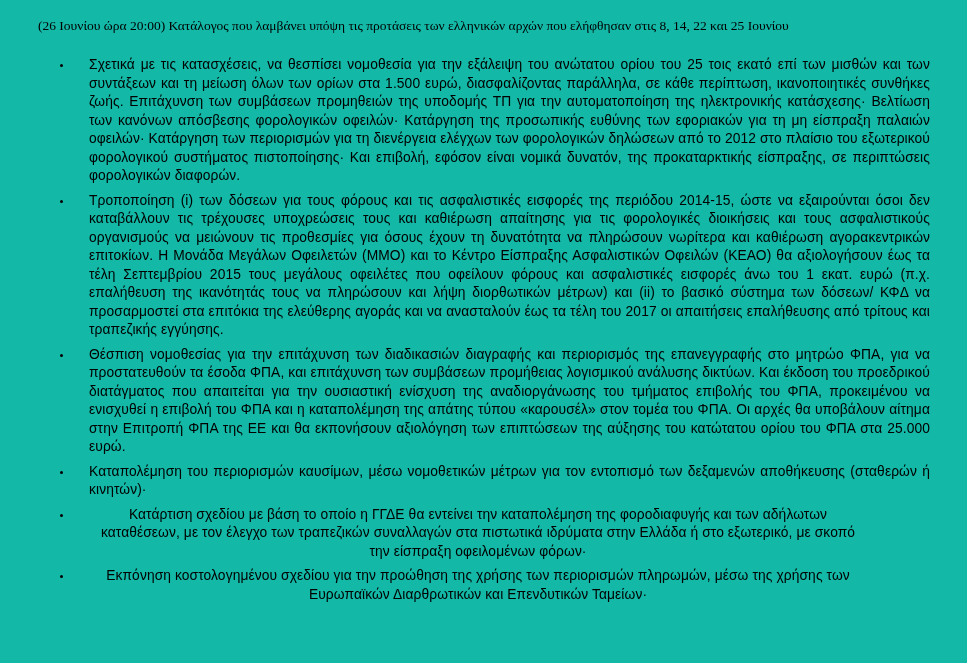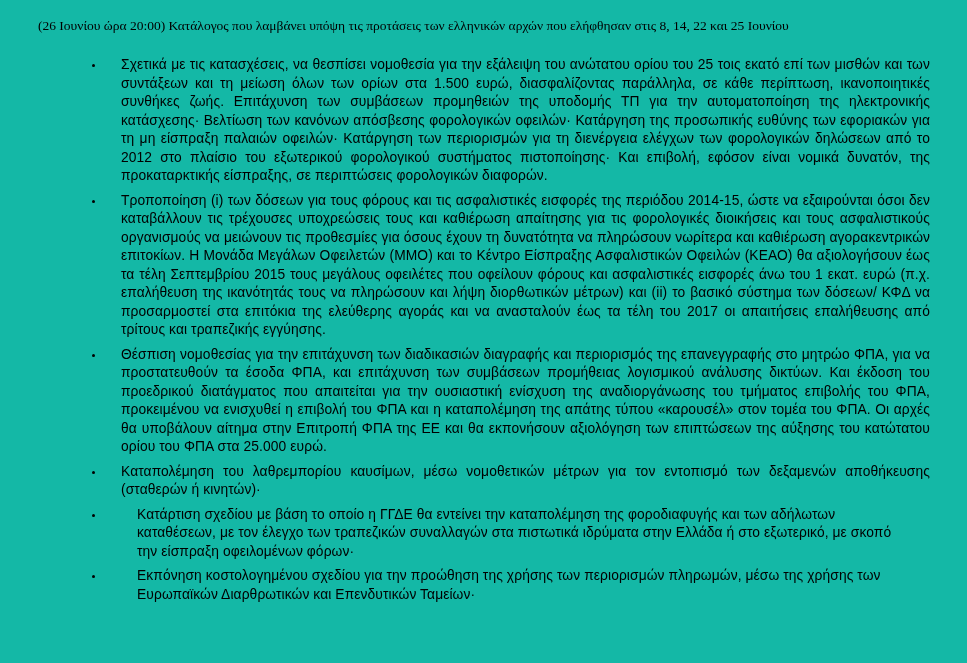--- a/index.html
+++ b/index.html
@@ -23,21 +23,21 @@
   .doc-header {
     font-family: "Liberation Serif", serif;
     font-size: 13.5px;
     line-height: 17px;
     padding: 17px 20px 0 38px;
     white-space: nowrap;
   }
   .bullet-list {
     list-style: none;
     margin: 0;
-    padding: 22px 37px 0 92px;
+    padding: 22px 37px 0 60px;
   }
   .bullet-item {
     display: flex;
     align-items: flex-start;
     margin: 0 0 6px 0;
   }
   .bullet-dot {
     flex: 0 0 auto;
     width: 3px;
     height: 3px;
@@ -47,22 +47,21 @@
   }
   .bullet-text {
     flex: 1 1 auto;
     font-size: 13.8px;
     line-height: 18.5px;
     text-align: justify;
     letter-spacing: 0.1px;
   }
   .bullet-text.narrow {
     max-width: 778px;
-    text-align: left;
-    margin-left: 16px;
+    text-align: center;
   }
 </style>
 </head>
 <body>
 
 <div class="page">
 
   <div class="doc-header">(26 Ιουνίου ώρα 20:00) Κατάλογος που λαμβάνει υπόψη τις προτάσεις των ελληνικών αρχών που ελήφθησαν στις 8, 14, 22 και 25 Ιουνίου</div>
 
   <ul class="bullet-list">
@@ -77,21 +76,21 @@
       <span class="bullet-text">Τροποποίηση (i) των δόσεων για τους φόρους και τις ασφαλιστικές εισφορές της περιόδου 2014-15, ώστε να εξαιρούνται όσοι δεν καταβάλλουν τις τρέχουσες υποχρεώσεις τους και καθιέρωση απαίτησης για τις φορολογικές διοικήσεις και τους ασφαλιστικούς οργανισμούς να μειώνουν τις προθεσμίες για όσους έχουν τη δυνατότητα να πληρώσουν νωρίτερα και καθιέρωση αγορακεντρικών επιτοκίων. Η Μονάδα Μεγάλων Οφειλετών (ΜΜΟ) και το Κέντρο Είσπραξης Ασφαλιστικών Οφειλών (ΚΕΑΟ) θα αξιολογήσουν έως τα τέλη Σεπτεμβρίου 2015 τους μεγάλους οφειλέτες που οφείλουν φόρους και ασφαλιστικές εισφορές άνω του 1 εκατ. ευρώ (π.χ. επαλήθευση της ικανότητάς τους να πληρώσουν και λήψη διορθωτικών μέτρων) και (ii) το βασικό σύστημα των δόσεων/ ΚΦΔ να προσαρμοστεί στα επιτόκια της ελεύθερης αγοράς και να ανασταλούν έως τα τέλη του 2017 οι απαιτήσεις επαλήθευσης από τρίτους και τραπεζικής εγγύησης.</span>
     </li>
 
     <li class="bullet-item">
       <span class="bullet-dot"></span>
       <span class="bullet-text">Θέσπιση νομοθεσίας για την επιτάχυνση των διαδικασιών διαγραφής και περιορισμός της επανεγγραφής στο μητρώο ΦΠΑ, για να προστατευθούν τα έσοδα ΦΠΑ, και επιτάχυνση των συμβάσεων προμήθειας λογισμικού ανάλυσης δικτύων. Και έκδοση του προεδρικού διατάγματος που απαιτείται για την ουσιαστική ενίσχυση της αναδιοργάνωσης του τμήματος επιβολής του ΦΠΑ, προκειμένου να ενισχυθεί η επιβολή του ΦΠΑ και η καταπολέμηση της απάτης τύπου «καρουσέλ» στον τομέα του ΦΠΑ. Οι αρχές θα υποβάλουν αίτημα στην Επιτροπή ΦΠΑ της ΕΕ και θα εκπονήσουν αξιολόγηση των επιπτώσεων της αύξησης του κατώτατου ορίου του ΦΠΑ στα 25.000 ευρώ.</span>
     </li>
 
     <li class="bullet-item">
       <span class="bullet-dot"></span>
-      <span class="bullet-text">Καταπολέμηση του λαθρεμπορίου καυσίμων, μέσω νομοθετικών μέτρων για τον εντοπισμό των δεξαμενών αποθήκευσης (σταθερών ή κινητών)·</span>
+      <span class="bullet-text">Καταπολέμηση του περιορισμών καυσίμων, μέσω νομοθετικών μέτρων για τον εντοπισμό των δεξαμενών αποθήκευσης (σταθερών ή κινητών)·</span>
     </li>
 
     <li class="bullet-item">
       <span class="bullet-dot"></span>
       <span class="bullet-text narrow">Κατάρτιση σχεδίου με βάση το οποίο η ΓΓΔΕ θα εντείνει την καταπολέμηση της φοροδιαφυγής και των αδήλωτων καταθέσεων, με τον έλεγχο των τραπεζικών συναλλαγών στα πιστωτικά ιδρύματα στην Ελλάδα ή στο εξωτερικό, με σκοπό την είσπραξη οφειλομένων φόρων·</span>
     </li>
 
     <li class="bullet-item">
       <span class="bullet-dot"></span>
       <span class="bullet-text narrow">Εκπόνηση κοστολογημένου σχεδίου για την προώθηση της χρήσης των περιορισμών πληρωμών, μέσω της χρήσης των Ευρωπαϊκών Διαρθρωτικών και Επενδυτικών Ταμείων·</span>

